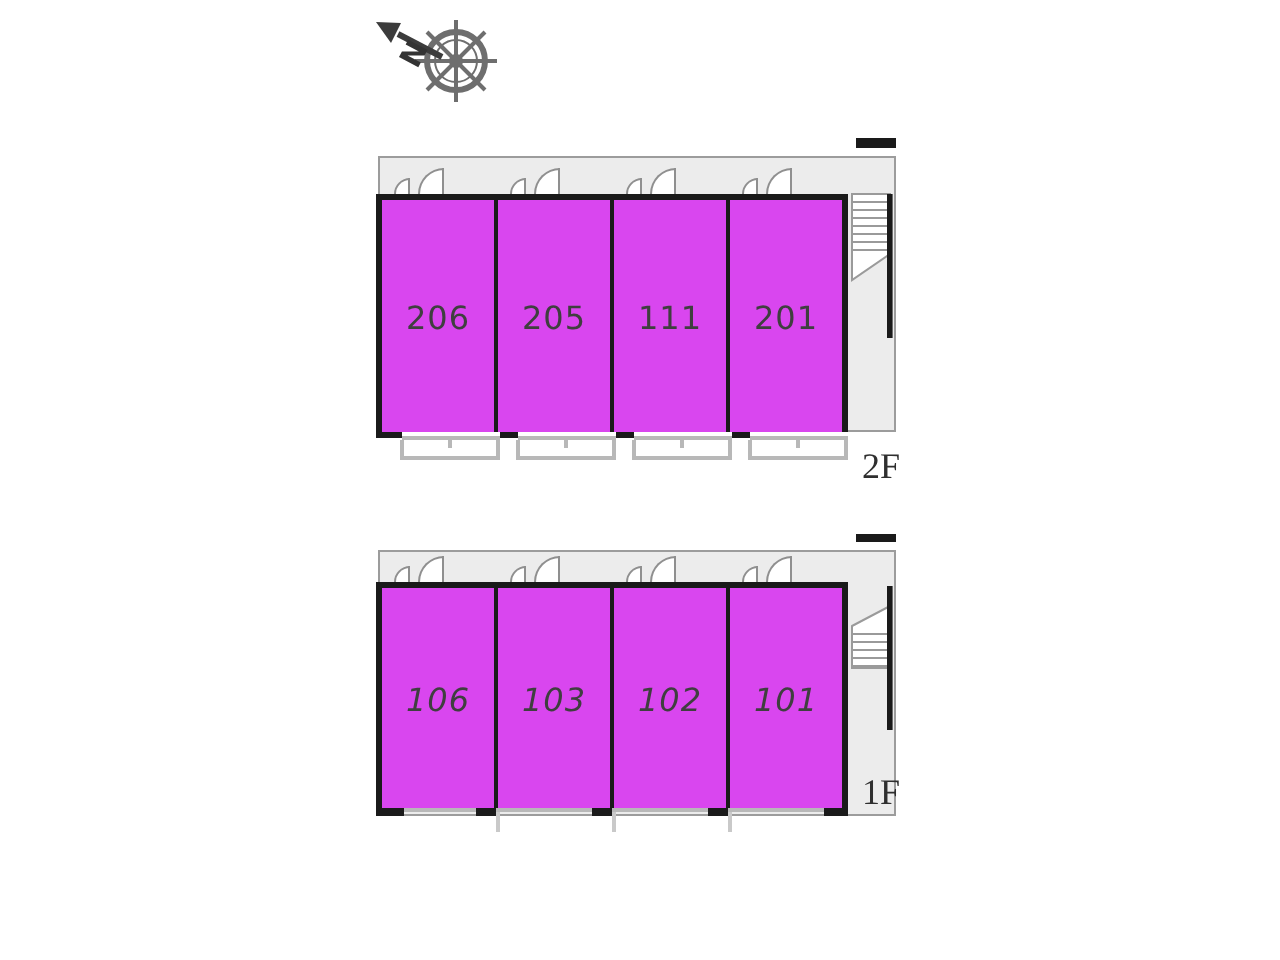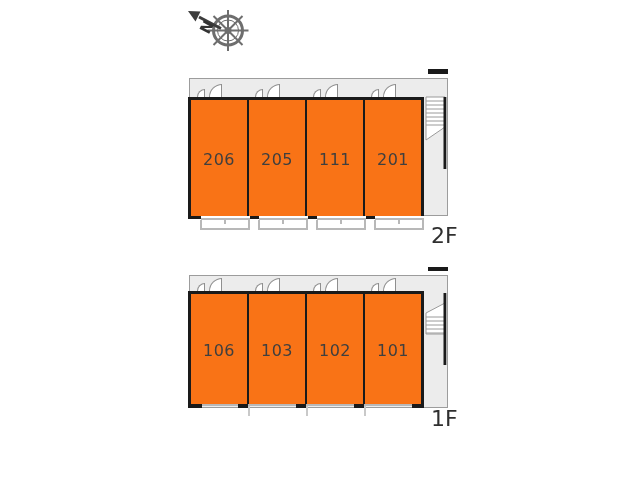--- a/index.html
+++ b/index.html
@@ -18,23 +18,23 @@
 
   .topbar{position:absolute;left:428px;width:20px;height:4.5px;background:var(--wall);}
   .topbar.f2{top:69px;} .topbar.f1{top:266.5px;}
 
   .stairs{position:absolute;left:421px;width:27px;height:85px;}
   .stairs.f2{top:90px;} .stairs.f1{top:288px;}
 
   .rooms{position:absolute;left:188px;width:236px;box-sizing:border-box;
          border:3px solid var(--wall);background:#fff;display:flex;}
   .rooms.f2{top:97px;height:122px;}
-  .rooms.f1{top:291px;height:113px;border-bottom:none;}
+  .rooms.f1{top:291px;height:113px;border-bottom:none;font-style:italic;}
 
-  .room{flex:1;position:relative;border-right:2.5px solid var(--wall);background:#f97316;}
+  .room{flex:1;position:relative;border-right:2.5px solid var(--wall);background:#d946ef;}
   .room:last-child{border-right:none;}
 
   .room-number{position:absolute;left:0;right:0;top:50%;transform:translateY(-44%);
                text-align:center;font-size:16px;color:var(--num);letter-spacing:.5px;}
 
   .door{position:absolute;background:#fff;border:1.5px solid var(--door);border-bottom:none;
         border-radius:100% 0 0 0;box-sizing:border-box;}
   .door-sm{width:8px;height:8px;left:6px;bottom:calc(100% + 3px);}
   .door-lg{width:13px;height:13px;left:18px;bottom:calc(100% + 3px);}
 
@@ -45,23 +45,23 @@
            border:2px solid var(--balc);border-top:none;box-sizing:border-box;}
   .btick{position:absolute;left:48%;top:0;width:2px;height:4px;background:var(--balc);}
 
   
   .terrace-line{position:absolute;left:-1px;right:-1px;top:100%;height:2px;background:var(--balc);}
   .room:first-child .terrace-line{left:-3px;} .room:last-child .terrace-line{right:-3px;}
   .stub{position:absolute;top:100%;height:3.5px;background:var(--wall);}
   .stub-l{left:-3px;width:14px;} .stub-r{right:-3px;width:12px;}
   .ttick{position:absolute;right:-2.5px;top:calc(100% + 2px);width:1.5px;height:10px;background:#c9c9c9;}
 
-  .floor-label{position:absolute;font-size:22px;color:var(--label);}
+  .floor-label{position:absolute;font-size:18px;color:var(--label);font-family:Liberation Serif, serif;}
   .floor-label.f2{left:431px;top:223px;}
-  .floor-label.f1{left:431px;top:406px;}
+  .floor-label.f1{left:431px;top:386px;}
 </style>
 </head>
 <body>
 
 <div class="canvas">
 
   <svg class="compass" width="72" height="56" viewBox="0 0 72 56">
     <g stroke="#6e6e6e">
       <line x1="44" y1="7" x2="44" y2="48" stroke-width="2"></line>
       <line x1="23.5" y1="27.5" x2="64.5" y2="27.5" stroke-width="2"></line>

